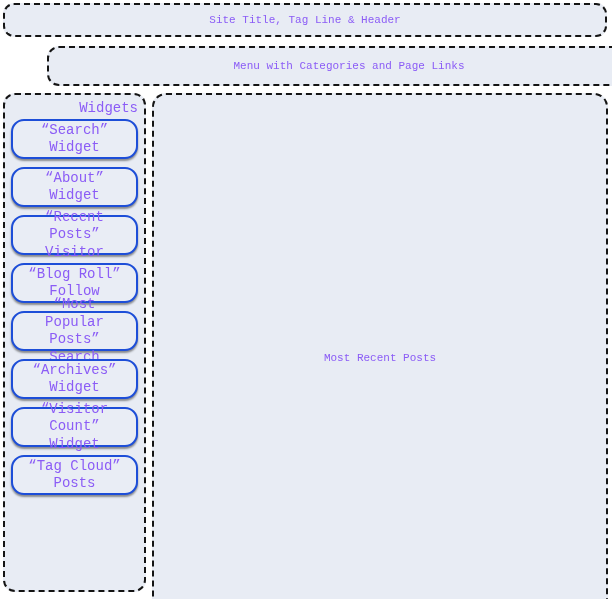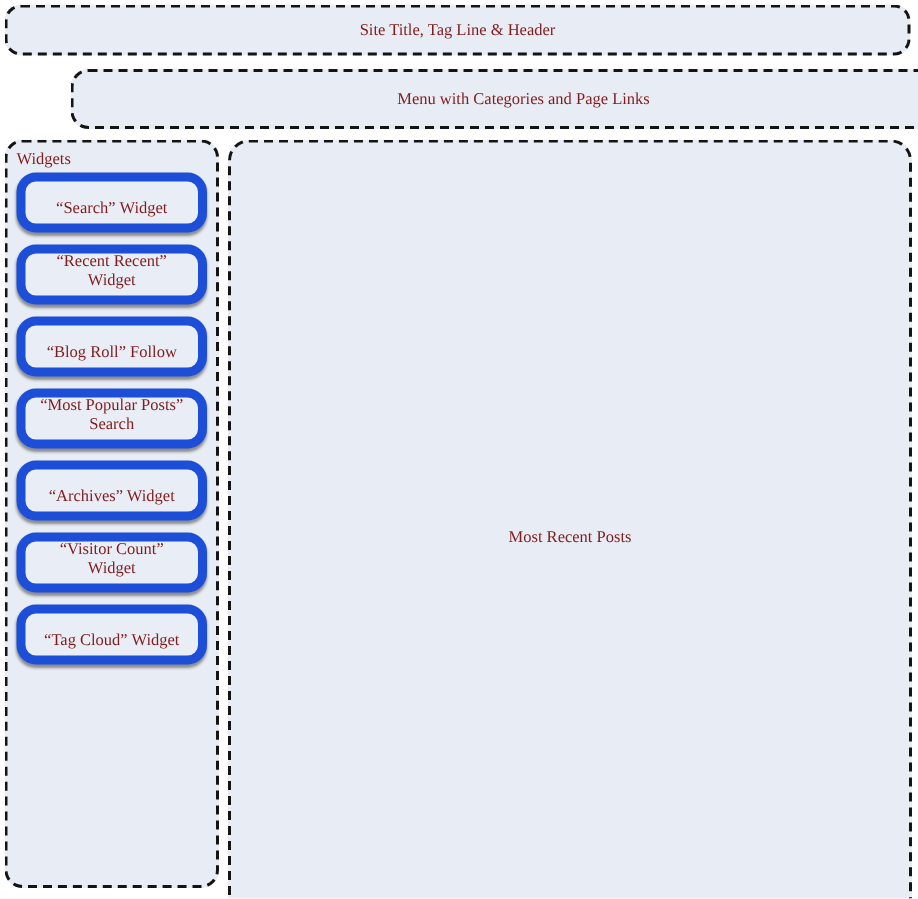--- a/index.html
+++ b/index.html
@@ -5,22 +5,22 @@
   html, body {
     margin: 0;
     padding: 0;
     background: #ffffff;
   }
   .canvas {
     position: relative;
     width: 612px;
     height: 599px;
     background: #ffffff;
-    font-family: Liberation Serif, serif;
-    color: #7f1d1d;
+    font-family: Liberation Mono, monospace;
+    color: #8b5cf6;
     overflow: hidden;
   }
   .box {
     position: absolute;
     box-sizing: border-box;
     background: #e8ecf4;
     border: 2px dashed #141414;
     display: flex;
     align-items: center;
     justify-content: center;
@@ -42,43 +42,43 @@
     left: 3px; top: 93px;
     width: 143px; height: 499px;
     border-radius: 12px;
     flex-direction: column;
     justify-content: flex-start;
     align-items: stretch;
     padding: 4px 6px 6px 6px;
   }
   .sidebar-title {
     flex: 0 0 auto;
-    text-align: left;
-    font-size: 11px;
+    text-align: right;
+    font-size: 14px;
     padding: 1px 0 3px 0;
   }
   .widget-list {
     flex: 1 1 auto;
     display: flex;
     flex-direction: column;
     gap: 8px;
   }
   .widget-box {
     box-sizing: border-box;
     height: 40px;
     flex: 0 0 40px;
     background: #e9edf5;
-    border: 6px solid #1d4ed8;
+    border: 2px solid #1d4ed8;
     border-radius: 13px;
     box-shadow: 0 2px 2px rgba(20, 20, 20, 0.45);
     display: flex;
-    align-items: flex-end;
+    align-items: center;
     justify-content: center;
     text-align: center;
-    font-size: 11px;
+    font-size: 14px;
     line-height: 1.25;
     padding: 2px 8px;
   }
   .main-box {
     left: 152px; top: 93px;
     width: 456px; height: 529px;
     border-radius: 14px;
   }
 </style>
 </head>
@@ -94,36 +94,39 @@
     <span>Menu with Categories and Page Links</span>
   </div>
 
   <div class="box sidebar-box">
     <div class="sidebar-title">Widgets</div>
     <div class="widget-list" id="widget-list">
         <div class="widget-box">
           <span>“Search” Widget</span>
         </div>
         <div class="widget-box">
-          <span>“Recent Recent” Widget</span>
+          <span>“About” Widget</span>
+        </div>
+        <div class="widget-box">
+          <span>“Recent Posts” Visitor</span>
         </div>
         <div class="widget-box">
           <span>“Blog Roll” Follow</span>
         </div>
         <div class="widget-box">
           <span>“Most Popular Posts” Search</span>
         </div>
         <div class="widget-box">
           <span>“Archives” Widget</span>
         </div>
         <div class="widget-box">
           <span>“Visitor Count” Widget</span>
         </div>
         <div class="widget-box">
-          <span>“Tag Cloud” Widget</span>
+          <span>“Tag Cloud” Posts</span>
         </div>
       </div>
   </div>
 
   <div class="box main-box">
     <span>Most Recent Posts</span>
   </div>
 
 </div>
 

